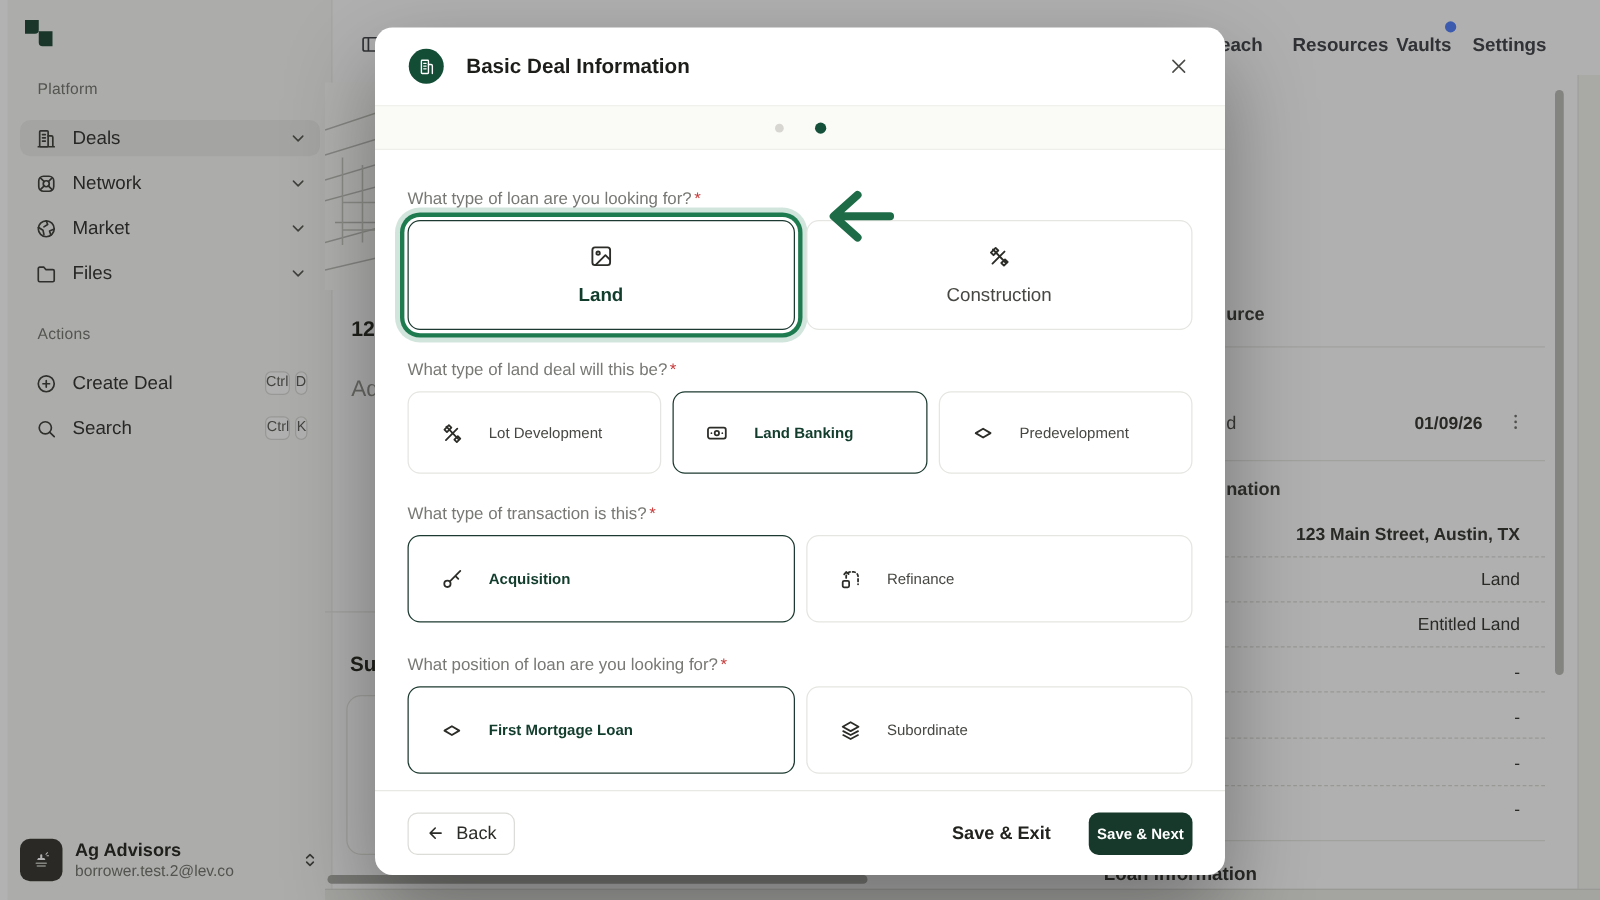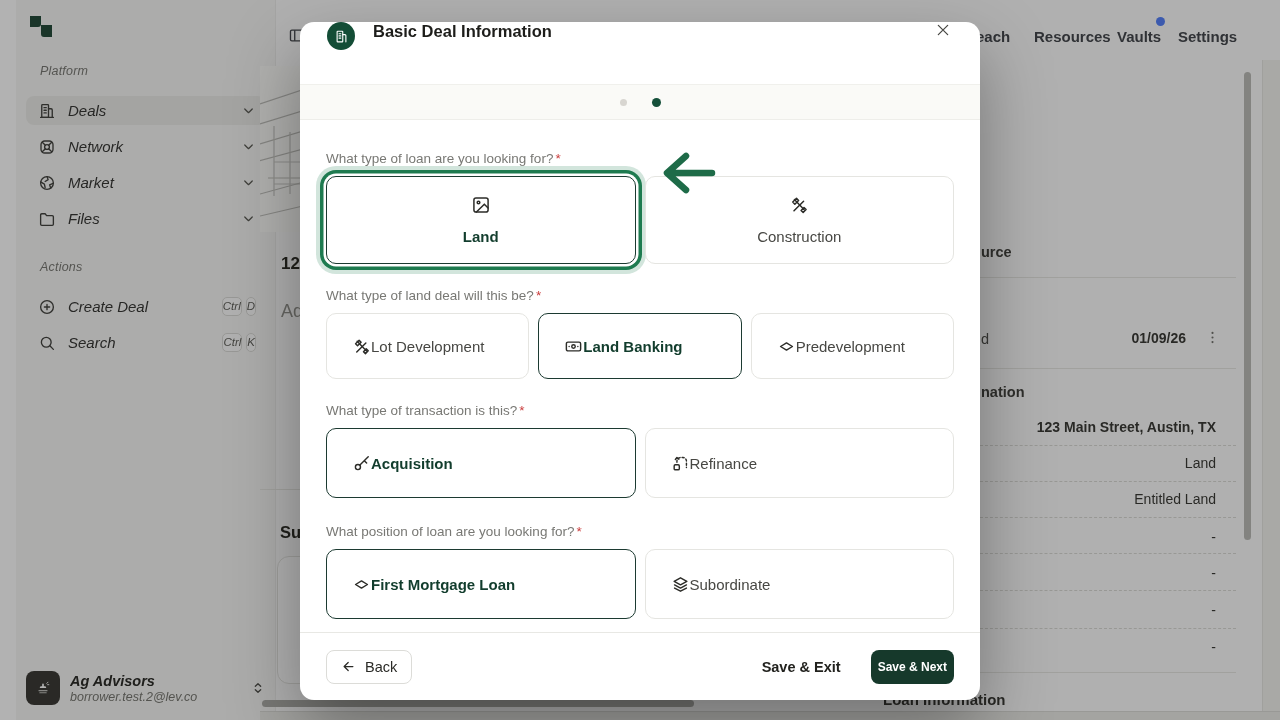--- a/index.html
+++ b/index.html
@@ -2,21 +2,21 @@
 <html><head>
 <meta charset="utf-8">
 <style>
   * { margin:0; padding:0; box-sizing:border-box; }
   html,body { width:1280px; height:720px; }
   body { font-family:"Liberation Sans", sans-serif; background:#fff; }
   .screen { position:relative; width:1280px; height:720px; overflow:hidden; background:#fff; }
   .abs { position:absolute; }
 
   
-  .sidebar { position:absolute; left:16px; top:0; width:260px; height:720px; background:#f7f7f5; border-right:1px solid #ececea;font-style:italic; }
+  .sidebar { position:absolute; left:6px; top:0; width:260px; height:720px; background:#f7f7f5; border-right:1px solid #ececea; }
   .logo { position:absolute; left:12px; top:14px; width:26px; height:26px; }
   .side-section { position:absolute; left:24px; font-size:12.5px; color:#74746f; letter-spacing:.2px; }
   .side-item { position:absolute; left:10px; width:240px; height:29px; border-radius:8px; display:flex; align-items:center; padding:0 10px 0 12px; color:#30302e; font-size:15px; cursor:pointer; }
   .side-item.active { background:#ebebe8; }
   .side-item .lbl { margin-left:12px; flex:1; font-weight:500; }
   .side-item .chev { color:#55554f; display:flex; }
   .side-icon { color:#3c3c38; display:flex; }
   .kbd { display:inline-block; border:1px solid #d9d9d5; border-radius:5px; padding:1px 0; font-size:11.5px; color:#5a5a55; line-height:15px; background:#fdfdfc; }
   .user-row { position:absolute; left:10px; bottom:10px; width:240px; height:44px; display:flex; align-items:center; cursor:pointer; }
   .avatar { width:34px; height:34px; border-radius:8px; background:#35342f; flex:none; display:flex; align-items:center; justify-content:center; }
@@ -41,33 +41,33 @@
   .vscroll { position:absolute; left:1244px; top:72px; width:7px; height:468px; border-radius:4px; background:#b9b9b5; }
   .hscroll { position:absolute; left:262px; top:700px; width:432px; height:7px; border-radius:4px; background:#a9a9a5; }
   .right-gutter { position:absolute; left:1262px; top:60px; width:18px; height:660px; background:#f2f2ee; border-left:1px solid #e4e4e0; }
   .bottom-strip { position:absolute; left:260px; top:711px; width:1020px; height:9px; background:#eaeae6; border-top:1px solid #dadad6; }
 
   
   .overlay { position:absolute; inset:0; background:rgba(22,22,22,.33); z-index:50; }
 
   
   .modal { position:absolute; left:300px; top:22px; width:680px; height:678px; background:#fff; border-radius:14px; box-shadow:0 30px 70px rgba(0,0,0,.35); z-index:100; display:flex; flex-direction:column; overflow:hidden; }
-  .m-header { height:62px; flex:none; display:flex; align-items:flex-start; padding:0 29px 0 27px; }
+  .m-header { height:62px; flex:none; display:flex; align-items:center; padding:0 29px 0 27px; }
   .m-badge { width:28px; height:28px; border-radius:50%; background:#134d36; display:flex; align-items:center; justify-content:center; color:#fff; flex:none; }
   .m-title { margin-left:18px; font-size:16.5px; font-weight:700; color:#1d1d1a; flex:1; }
   .m-close { color:#4b4b47; display:flex; cursor:pointer; }
   .m-steps { height:36px; flex:none; background:#fafaf7; border-top:1px solid #f0f0ec; border-bottom:1px solid #eeeeea; display:flex; align-items:center; justify-content:center; gap:25px; }
   .dot { width:7px; height:7px; border-radius:50%; background:#d8d6d1; }
   .dot.active { width:9px; height:9px; background:#15503a; }
   .m-body { flex:1; padding:20px 26px 0; }
   .q-label { font-size:13.5px; color:#787874; margin-bottom:10px; }
   .q-label .req { color:#c93b3b; margin-left:2px; }
   .opt-grid2 { display:grid; grid-template-columns:1fr 1fr; gap:9px; }
   .opt-grid3 { display:grid; grid-template-columns:1fr 1fr 1fr; gap:9px; }
-  .opt { background:#fff; border:1px solid #e5e5e1; border-radius:10px; display:flex; align-items:center; padding-left:25px; gap:0; cursor:pointer; color:#474743; font-size:15px; }
+  .opt { background:#fff; border:1px solid #e5e5e1; border-radius:10px; display:flex; align-items:center; padding-left:25px; gap:20px; cursor:pointer; color:#474743; font-size:12px; }
   .opt .oic { display:flex; color:#2c2c28; flex:none; }
   .opt.sel { border:1.5px solid #1c3a31; color:#123d2d; font-weight:600; }
   .opt.tall { flex-direction:column; justify-content:center; padding-left:0; gap:13px; font-size:15px; }
   .opt.ring { box-shadow:0 0 0 2.5px #ffffff, 0 0 0 6px #1e7b50, 0 0 0 10px rgba(30,123,80,.20); }
   .m-footer { height:68px; flex:none; border-top:1px solid #e8e8e4; display:flex; align-items:center; justify-content:space-between; padding:0 26px; }
   .btn-back { height:34px; border:1px solid #dcdcd8; border-radius:8px; background:#fff; display:flex; align-items:center; gap:9px; padding:0 14px; font-size:14.5px; font-weight:500; color:#2b2b27; cursor:pointer; }
   .f-right { display:flex; align-items:center; gap:30px; }
   .btn-ghost { font-size:14.5px; font-weight:600; color:#22221e; cursor:pointer; }
   .btn-primary { height:34px; border-radius:8px; background:#16392b; color:#fff; font-size:12px; font-weight:600; display:flex; align-items:center; padding:0 7px; cursor:pointer; border:none; }
   .annot-arrow { position:absolute; left:658px; top:150px; z-index:120; }

